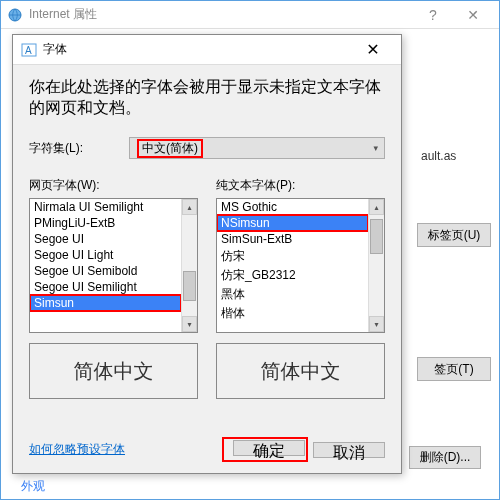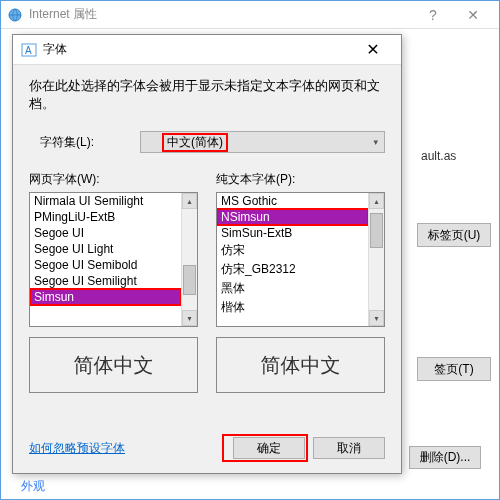--- a/index.html
+++ b/index.html
@@ -21,51 +21,51 @@
 .bottom-buttons button { width: 72px; height: 23px; background: #e1e1e1; border: 1px solid #adadad; font-size: 12px; }
 
 .dialog { position: absolute; left: 12px; top: 34px; width: 390px; height: 440px; background: #f0f0f0; border: 1px solid #888; box-shadow: 2px 2px 8px rgba(0,0,0,0.25); }
 .dialog-titlebar { height: 30px; background: #fff; display: flex; align-items: center; padding: 0 8px; border-bottom: 1px solid #ddd; }
 .dialog-titlebar .icon { width: 16px; height: 16px; margin-right: 6px; }
 .dialog-titlebar .title { font-size: 12px; color: #000; }
 .dialog-titlebar .spacer { flex: 1; }
 .dialog-titlebar .close { width: 40px; height: 30px; display: flex; align-items: center; justify-content: center; font-size: 16px; }
 
 .dialog-body { padding: 12px 16px; }
-.desc { font-size: 13px; color: #000; margin-bottom: 18px; }
+.desc { font-size: 16px; color: #000; margin-bottom: 18px; }
 
-.row-charset { display: flex; align-items: center; margin-bottom: 18px; margin-left: 11px; }
+.row-charset { display: flex; align-items: center; margin-bottom: 18px; }
 .row-charset .lbl { width: 100px; font-size: 12px; }
 .outline-red { outline: 2px solid #ff0000; outline-offset: -1px; }
-.combo { flex: 1; height: 22px; background: #e1e1e1; border: 1px solid #adadad; display: flex; align-items: center; padding: 0 22px; font-size: 12px; position: relative; }
+.combo { flex: 1; height: 22px; background: #e1e1e1; border: 1px solid #adadad; display: flex; align-items: center; padding: 0 8px; font-size: 12px; position: relative; }
 .combo .arrow { position: absolute; right: 6px; font-size: 9px; color: #555; }
 .combo-text-box { display: inline-block; padding: 0 4px; }
 
 .font-cols { display: flex; gap: 18px; }
 .font-col { flex: 1; display: flex; flex-direction: column; }
 .font-col .col-label { font-size: 12px; margin-bottom: 4px; text-decoration: underline; text-decoration-color: transparent; }
 
 .listbox { height: 135px; border: 1px solid #888; background: #fff; overflow: hidden; position: relative; font-size: 12px; }
 .listbox .items { position: absolute; left: 0; top: 0; right: 16px; }
 .listbox .item { padding: 1px 4px; white-space: nowrap; }
-.listbox .item.sel { background: #a21caf; color: #fff; }
+.listbox .item.sel { background: #3b82f6; color: #fff; }
 .listbox .scrollbar { position: absolute; right: 0; top: 0; width: 16px; height: 100%; background: #f0f0f0; border-left: 1px solid #ddd; }
 .listbox .scrollbar .btn { height: 16px; background: #e1e1e1; border: 1px solid #ccc; display: flex; align-items: center; justify-content: center; font-size: 8px; color: #555; }
 .listbox .scrollbar .track { position: absolute; top: 16px; bottom: 16px; left: 0; right: 0; }
 .listbox .scrollbar .thumb { position: absolute; left: 1px; right: 1px; background: #cdcdcd; border: 1px solid #aaa; }
 .listbox .scrollbar .btn.bottom { position: absolute; bottom: 0; width: 100%; }
 
 .sel-box { outline: 2px solid #ff0000; outline-offset: -1px; }
 
 .preview { height: 56px; border: 1px solid #888; background: #f0f0f0; display: flex; align-items: center; justify-content: center; font-size: 20px; font-family: SimSun, serif; margin-top: 10px; color: #333; }
 
 .dialog-footer { position: absolute; left: 16px; right: 16px; bottom: 14px; display: flex; align-items: center; }
 .dialog-footer .link { color: #0066cc; font-size: 12px; text-decoration: underline; cursor: pointer; }
 .dialog-footer .spacer { flex: 1; }
-.dialog-footer button { width: 72px; height: 22px; background: #e1e1e1; border: 1px solid #adadad; font-size: 12px; margin-left: 8px; }
+.dialog-footer button { width: 72px; height: 16px; background: #e1e1e1; border: 1px solid #adadad; font-size: 16px; margin-left: 8px; }
 .dialog-footer .ok-wrap { display: inline-block; outline: 2px solid #ff0000; outline-offset: 1px; }
 
 .watermark { position: absolute; right: 110px; bottom: 48px; font-size: 18px; color: rgba(150,150,150,0.35); letter-spacing: 1px; pointer-events: none; }
 </style>
 </head>
 <body>
 
 <div class="parent-window">
   <div class="parent-titlebar">
     <span class="icon">

